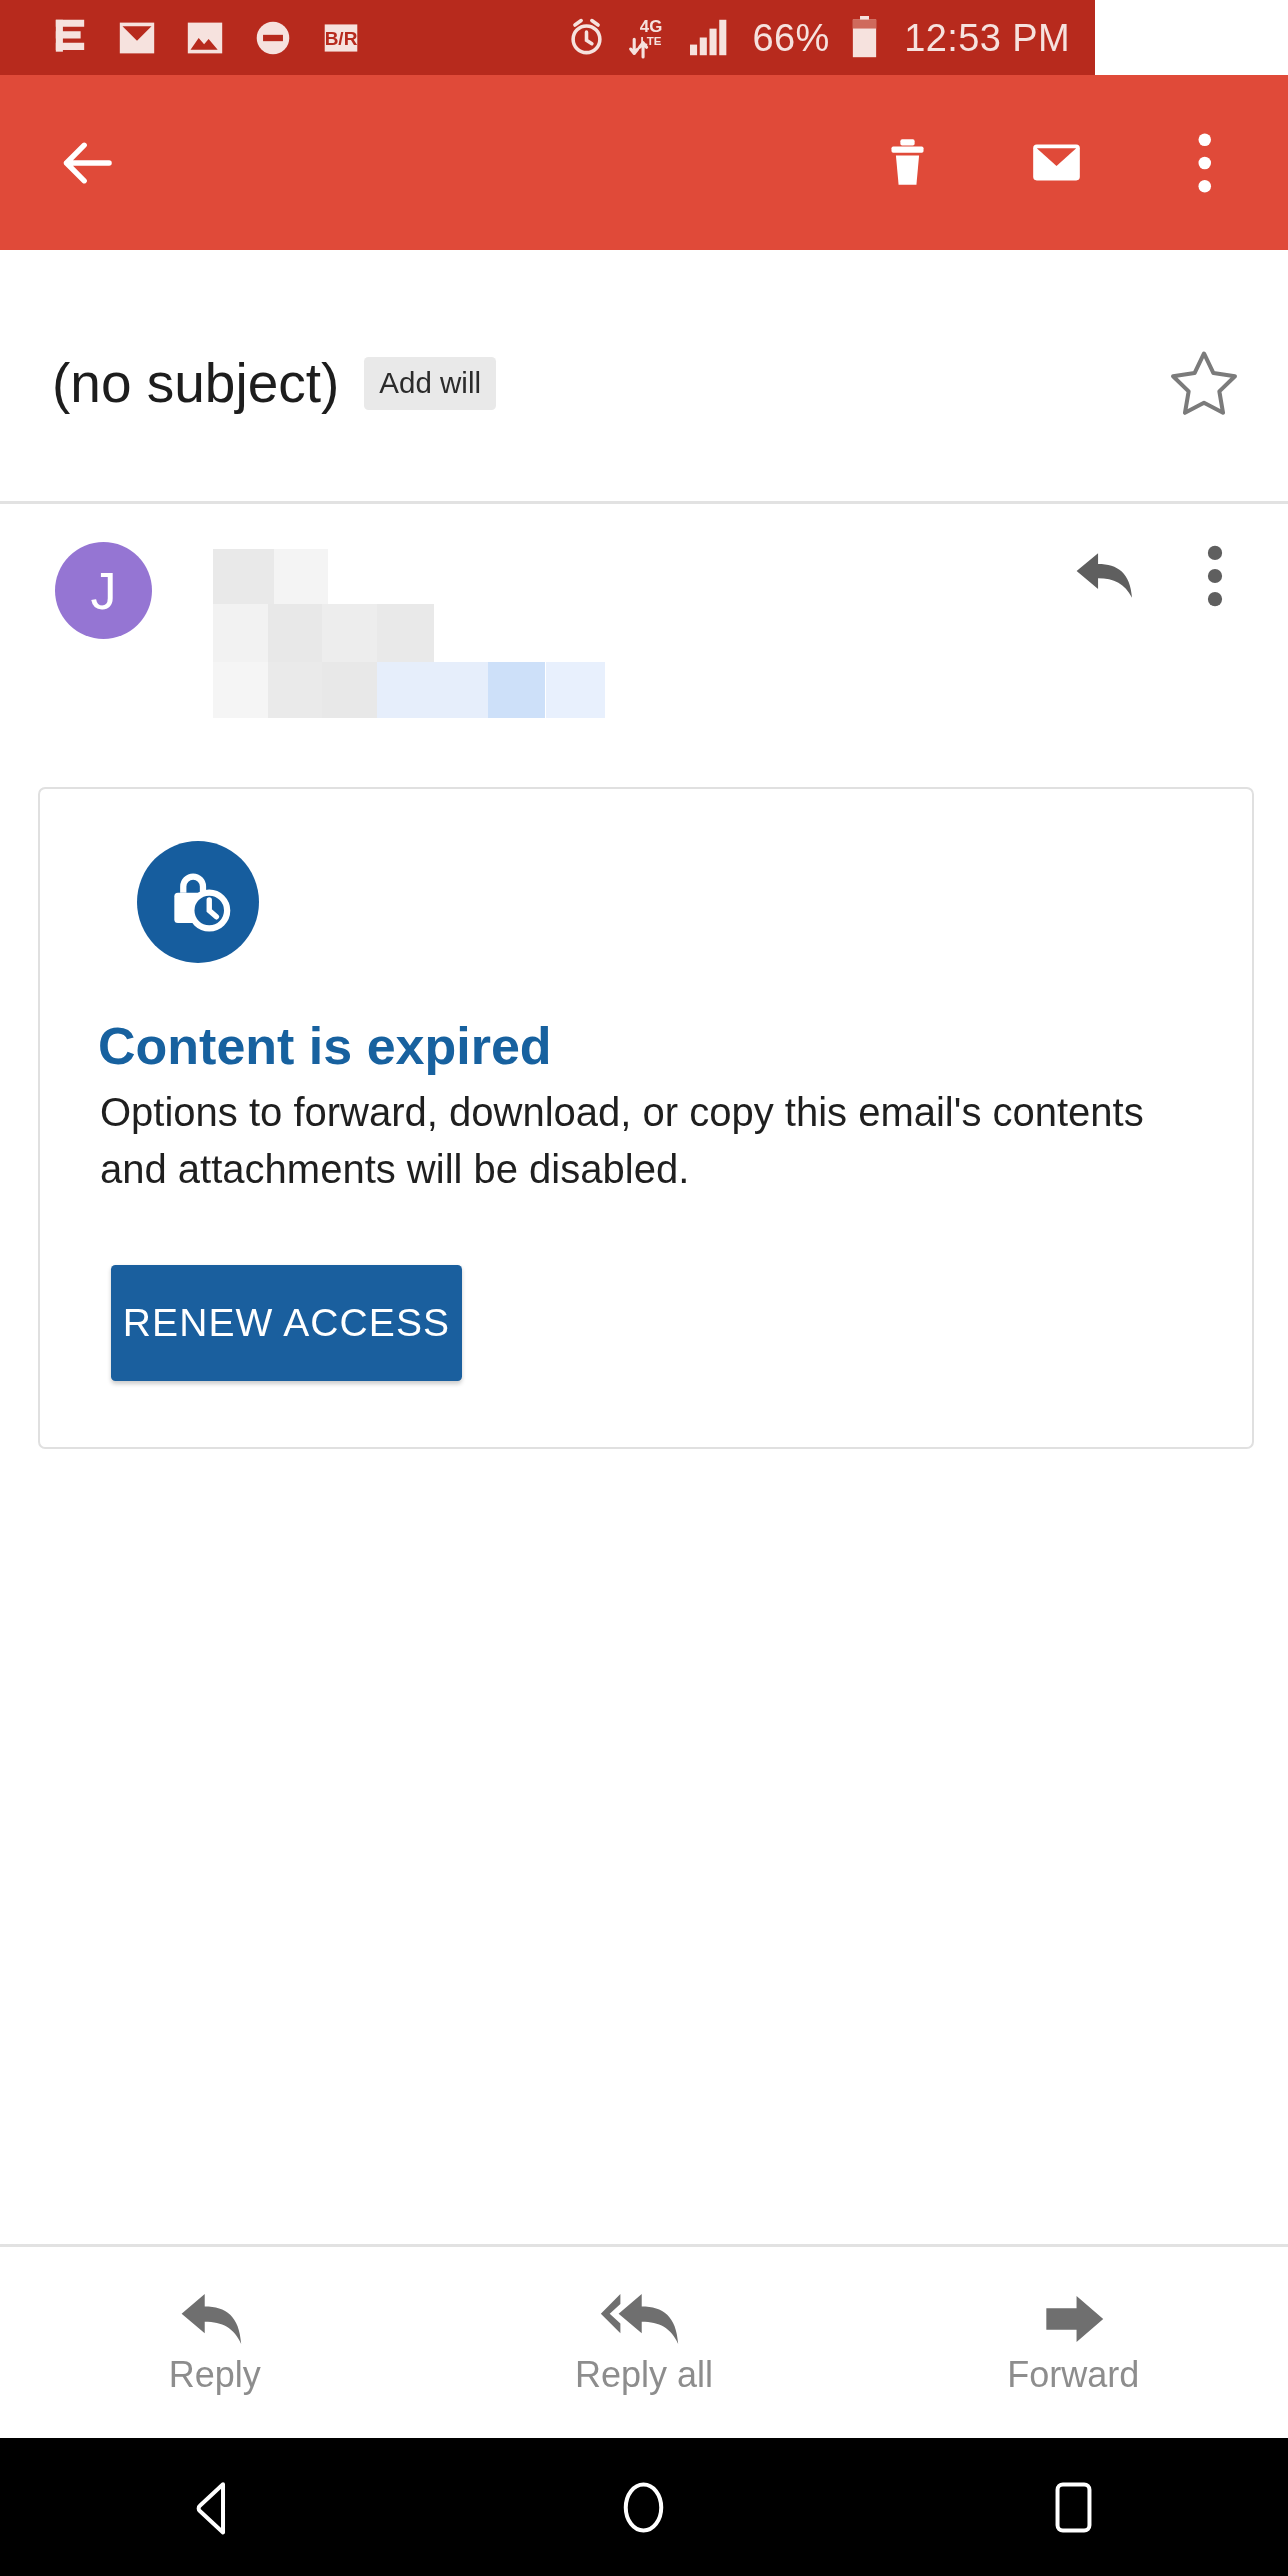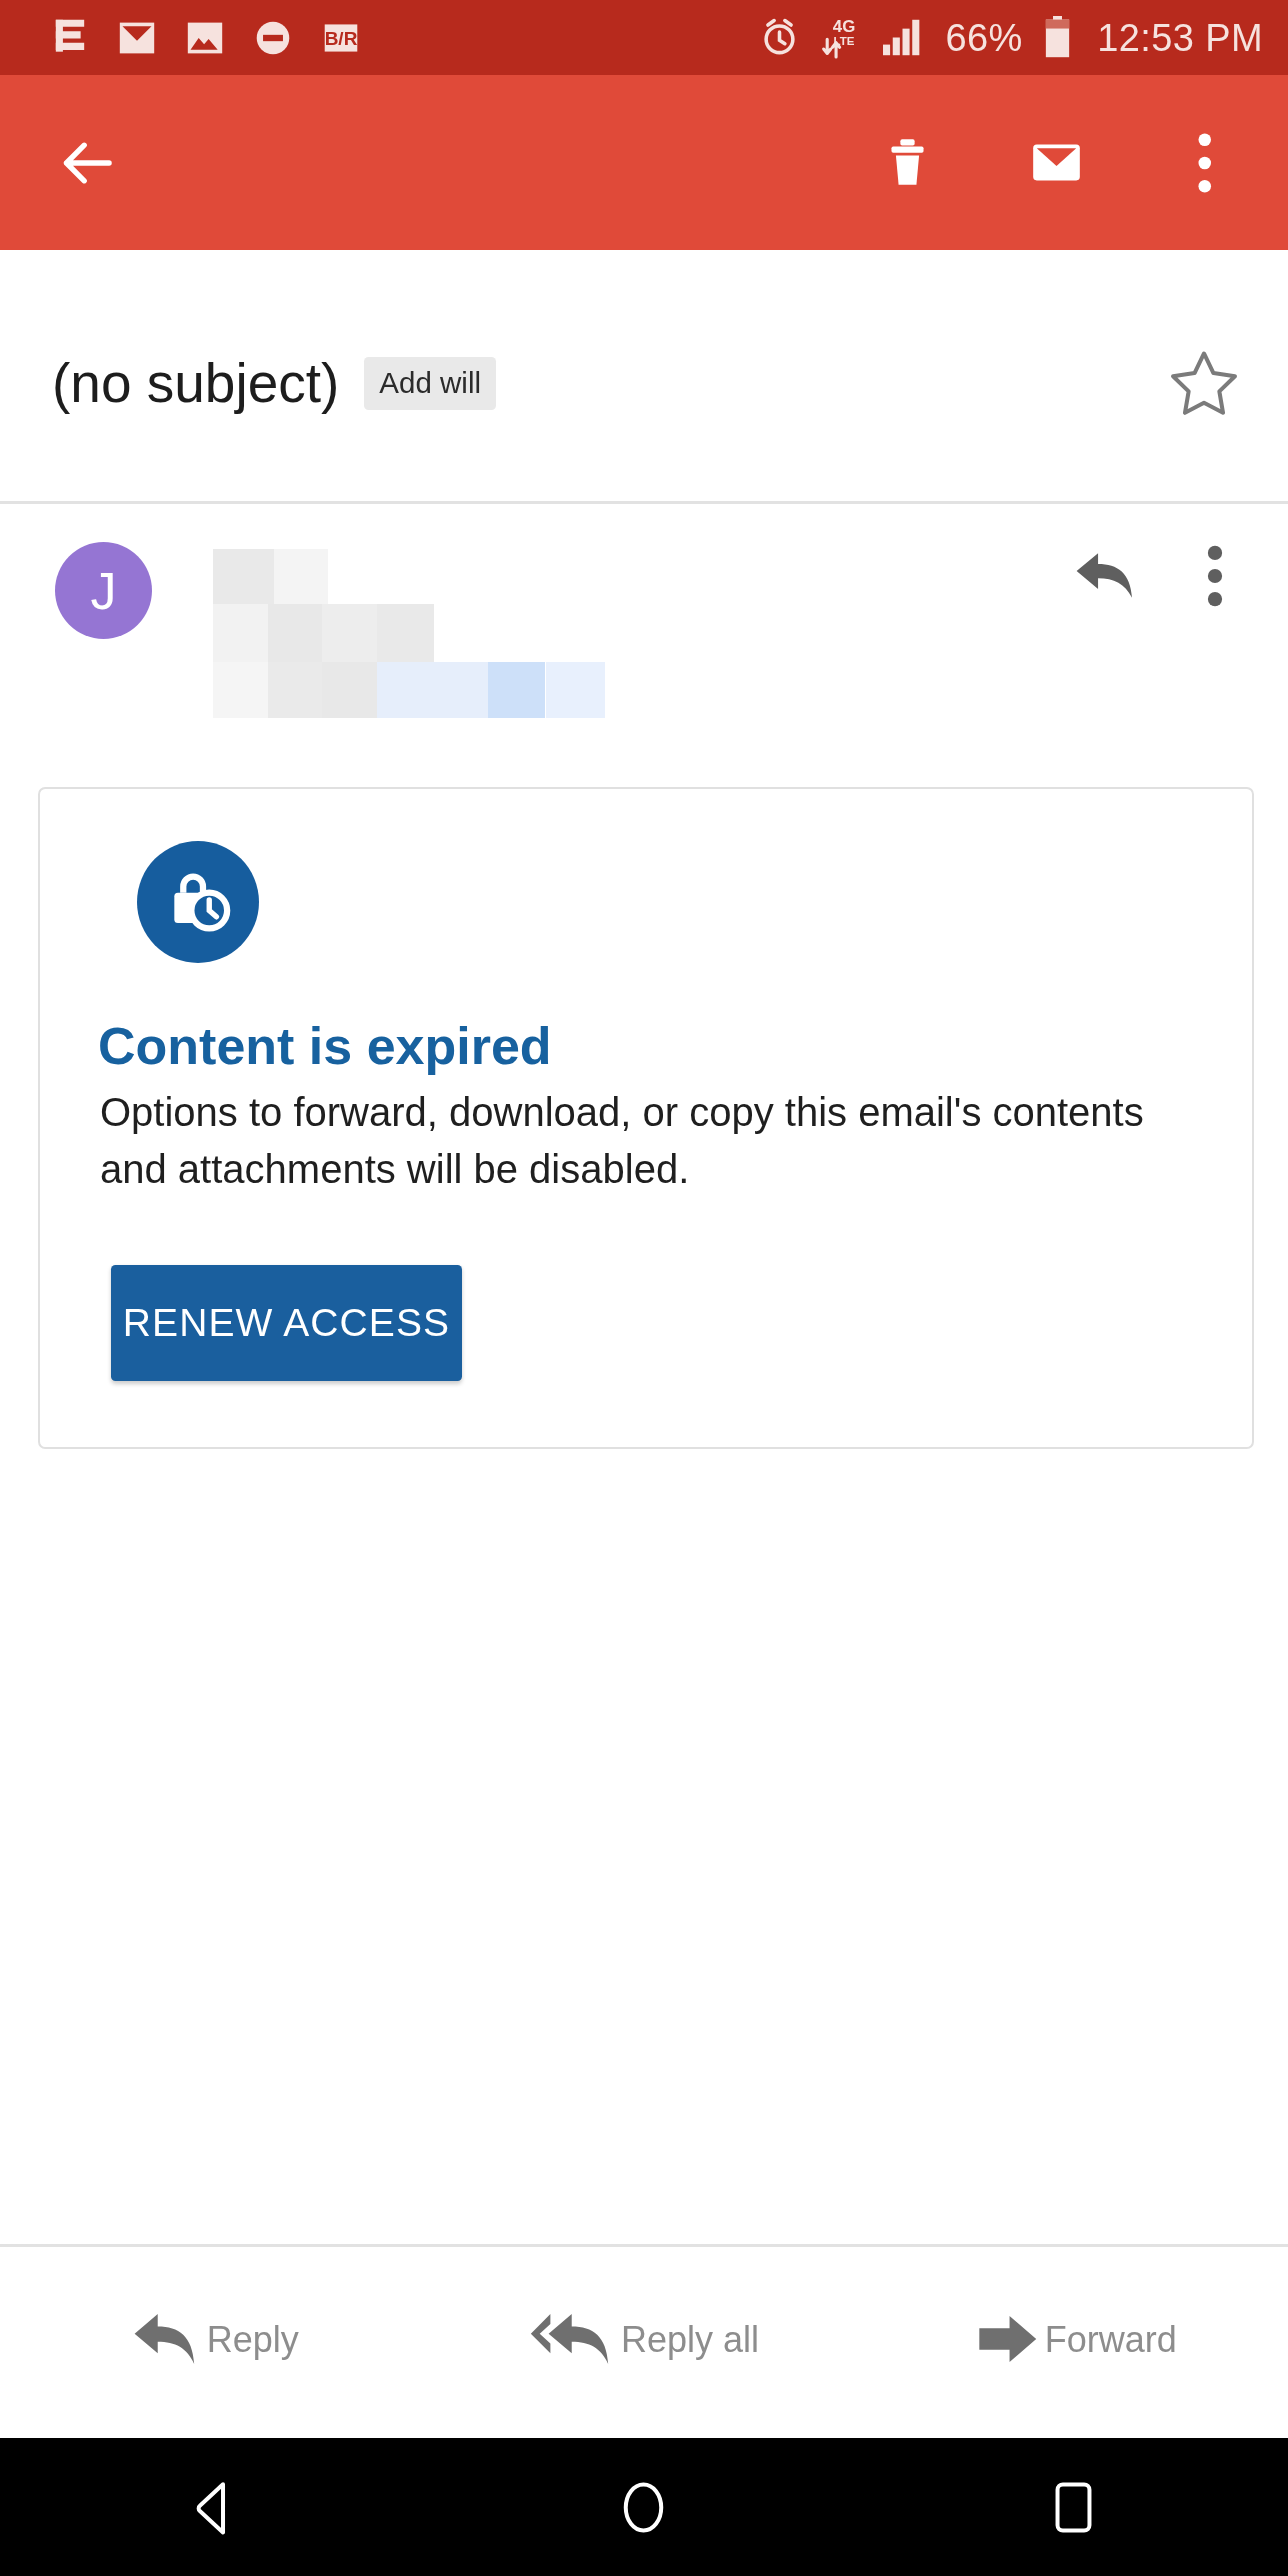--- a/index.html
+++ b/index.html
@@ -6,21 +6,21 @@
   html, body {
     width:1288px; height:2576px;
     background:#ffffff;
     font-family:"Liberation Sans", sans-serif;
     overflow:hidden;
   }
   .screen { position:relative; width:1288px; height:2576px; background:#fff; }
 
   
   .statusbar {
-    position:absolute; top:0; left:0; width:1288px; height:75px;
+    position:absolute; top:0; left:0; width:1095px; height:75px;
     background:#b72a1d;
     display:flex; align-items:center; justify-content:space-between;
     padding:0 25px 0 52px;
   }
   .sb-left { display:flex; align-items:center; gap:30px; }
   .sb-right { display:flex; align-items:center; gap:21px; }
   .sb-ico { display:flex; align-items:center; justify-content:center; }
   .sb-text {
     color:#f6e2de; font-size:38px; font-weight:400; letter-spacing:0.4px;
     line-height:1;
@@ -100,21 +100,21 @@
     display:flex; align-items:center; justify-content:center;
     box-shadow:0 2.7px 4.5px rgba(0,0,0,0.20);
   }
 
   
   .action-bar {
     position:absolute; left:0; top:2247px; width:1288px; height:186px;
     display:flex; align-items:center; background:#fff;
   }
   .action-item {
-    flex:1; display:flex; align-items:center;
+    flex:1; display:flex; flex-direction:column; align-items:center;
     justify-content:center; gap:3px;
   }
   .action-label { font-size:36px; color:#8d8d8d; line-height:1; }
 
   
   .navbar {
     position:absolute; left:0; top:2438px; width:1288px; height:138px;
     background:#000; display:flex; align-items:center;
   }
   .nav-item { flex:1; display:flex; align-items:center; justify-content:center; }

